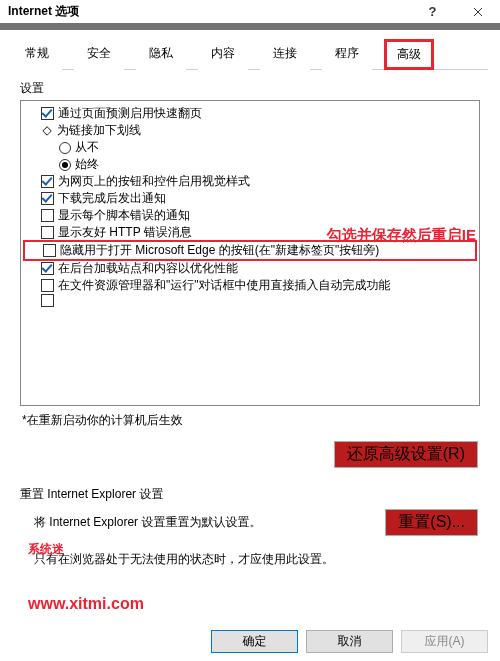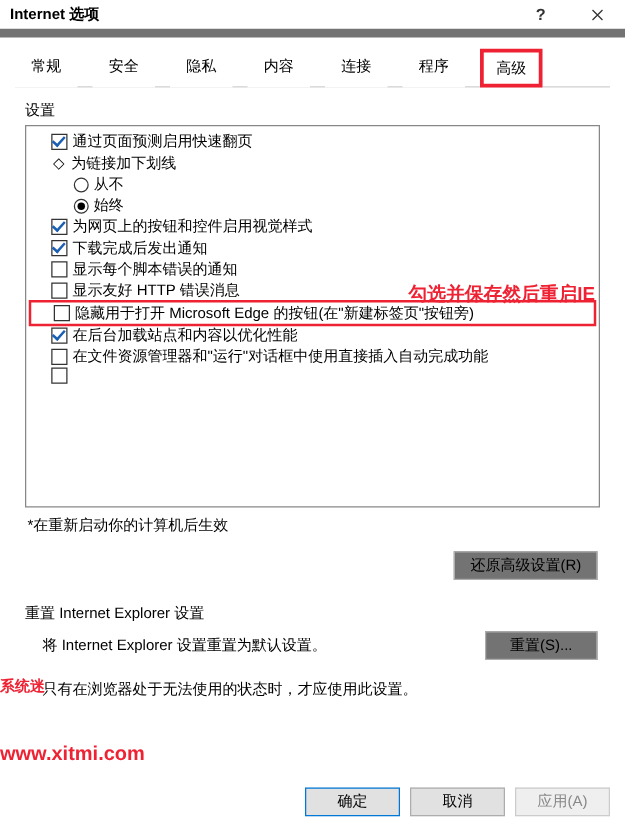--- a/index.html
+++ b/index.html
@@ -131,22 +131,22 @@
     font-size: 15px;
     right: 24px;
     top: 226px;
     z-index: 10;
   }
   .note-star {
     margin: 6px 0 0 22px;
   }
   .btn-std {
     border: 1px solid #adadad;
-    background: #737373;
-    font-size: 12px;
+    background: #b91c1c;
+    font-size: 16px;
     padding: 2px 12px;
     min-width: 90px;
     text-align: center;
     display: inline-block;
   }
   .restore-row {
     display: flex;
     justify-content: flex-end;
     margin: 12px 22px 4px 0;
   }
@@ -159,38 +159,38 @@
     margin: 0 22px;
   }
   .reset-line .txt { flex: 1; padding-left: 12px; }
   .desc {
     margin: 14px 22px 0 34px;
     line-height: 1.5;
   }
   .footer-brand {
     position: absolute;
     bottom: 44px;
-    left: 0;
+    left: 28px;
     color: #e23;
     font-weight: bold;
     line-height: 1.6;
   }
   .footer-brand .site { font-size: 16px; margin-top: 32px; }
   .dlg-buttons {
     position: absolute;
     bottom: 8px;
     right: 12px;
     display: flex;
     gap: 8px;
   }
   .btn-dlg {
     border: 1px solid #adadad;
     background: #e1e1e1;
     font-size: 12px;
-    width: 76px;
+    width: 87px;
     height: 23px;
     display: flex;
     align-items: center;
     justify-content: center;
   }
   .btn-dlg.default { border: 1px solid #0078d7; }
   .btn-dlg.disabled { color: #888; background: #efefef; border-color:#ccc; }
   .settings-box::-webkit-scrollbar { width: 17px; }
   .settings-box::-webkit-scrollbar-track { background:#f0f0f0; }
   .settings-box::-webkit-scrollbar-thumb { background:#c2c2c2; }

